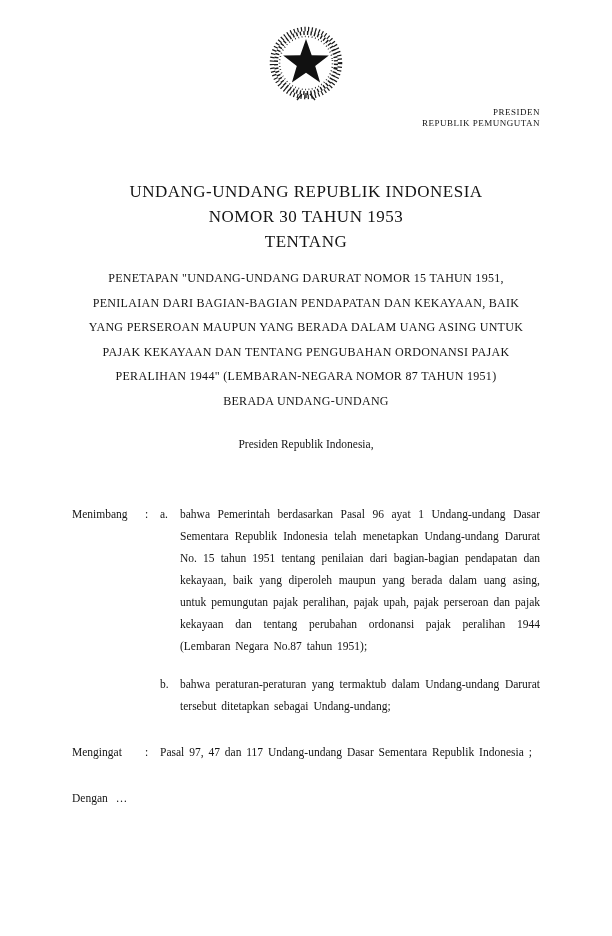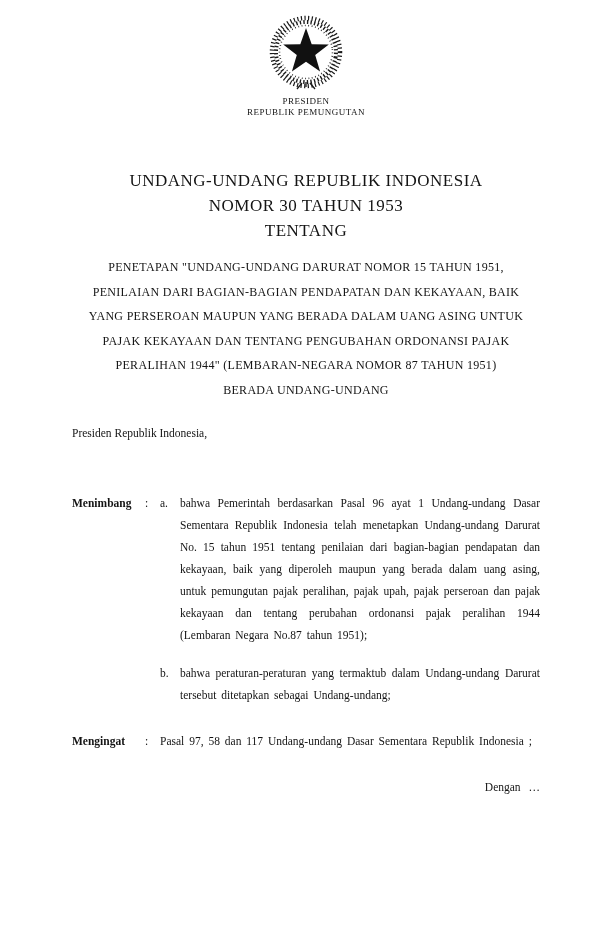--- a/index.html
+++ b/index.html
@@ -12,22 +12,22 @@
     height: 936px;
     background: #ffffff;
     color: #141414;
     font-family: "Liberation Serif", serif;
     box-sizing: border-box;
     padding: 0 72px;
     position: relative;
     overflow: hidden;
   }
   .seal-wrap {
-    padding-top: 14px;
-    text-align: center;
+    padding-top: 25px;
+    text-align: right;
   }
   .seal-svg {
     display: block;
     margin: 0 auto;
   }
   .seal-caption {
     margin-top: 2px;
     font-size: 9px;
     line-height: 11px;
     letter-spacing: 0.5px;
@@ -41,50 +41,50 @@
   }
   .subject-block {
     margin: 12px -7px 0 -7px;
     text-align: center;
     font-size: 12px;
     line-height: 24.5px;
     letter-spacing: 0.3px;
   }
   .salutation {
     margin-top: 20px;
-    text-align: left;
+    text-align: center;
     font-size: 11.5px;
     line-height: 22px;
   }
   .clause {
     display: flex;
     font-size: 11.5px;
     line-height: 22px;
   }
   .clause.menimbang { margin-top: 48px; }
   .clause.mengingat { margin-top: 24px; }
-  .clause-label { width: 73px; flex: none; font-weight: bold; }
+  .clause-label { width: 73px; flex: none; }
   .clause-colon { width: 15px; flex: none; }
   .clause-content { flex: 1; min-width: 0; }
   .item { display: flex; }
   .item + .item { margin-top: 16px; }
   .item-marker { width: 20px; flex: none; }
   .item-text {
     flex: 1;
     text-align: justify;
     word-spacing: 2px;
   }
   .clause-text {
     margin: 0;
     text-align: justify;
     word-spacing: 2px;
   }
   .catchword {
     margin-top: 24px;
-    text-align: right;
+    text-align: left;
     font-size: 11.5px;
     line-height: 22px;
     word-spacing: 5px;
   }
 </style>
 </head>
 <body>
 
 <div class="page">
 
@@ -131,19 +131,19 @@
         <div class="item-marker">b.</div>
         <div class="item-text">bahwa peraturan-peraturan yang termaktub dalam Undang-undang Darurat tersebut ditetapkan sebagai Undang-undang;</div>
       </div>
     </div>
   </div>
 
   <div class="clause mengingat">
     <div class="clause-label">Mengingat</div>
     <div class="clause-colon">:</div>
     <div class="clause-content">
-      <p class="clause-text">Pasal 97, 58 dan 117 Undang-undang Dasar Sementara Republik Indonesia ;</p>
+      <p class="clause-text">Pasal 97, 47 dan 117 Undang-undang Dasar Sementara Republik Indonesia ;</p>
     </div>
   </div>
 
   <div class="catchword">Dengan …</div>
 
 </div>
 
 </body></html>

